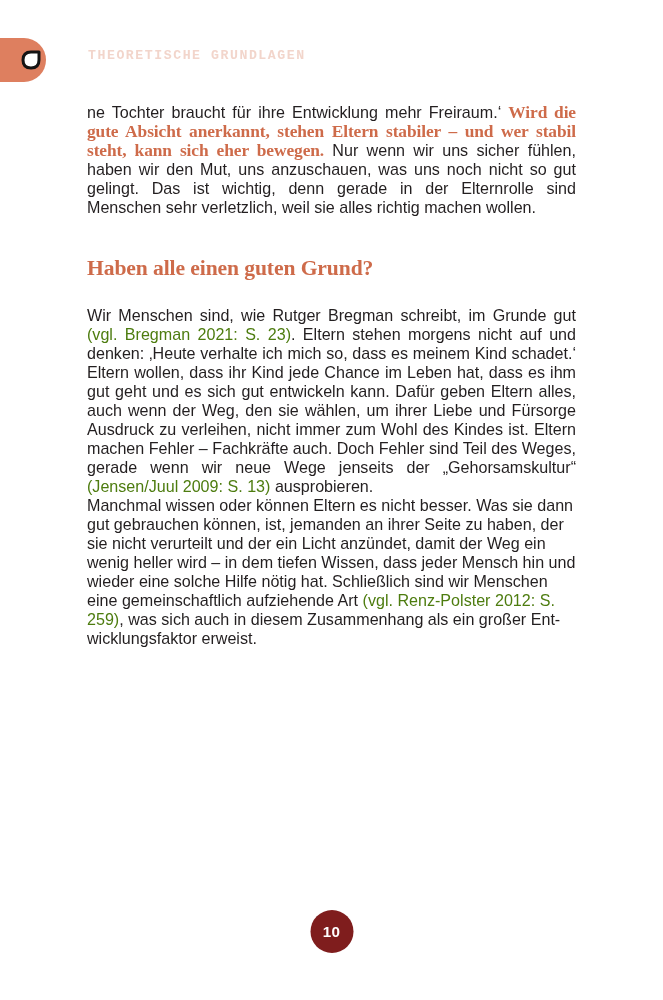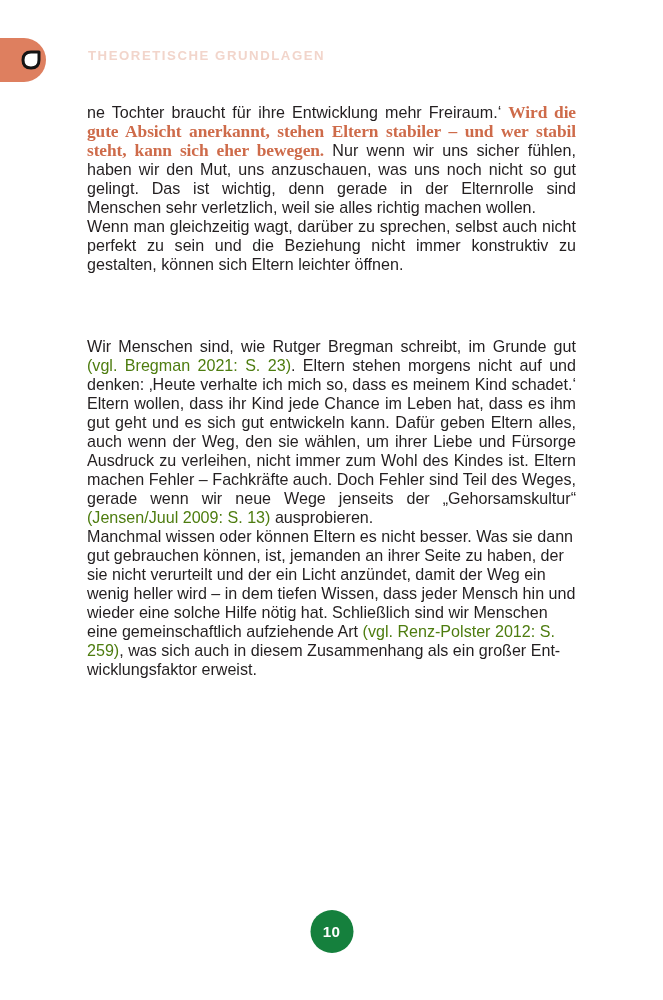--- a/index.html
+++ b/index.html
@@ -53,21 +53,21 @@
 
   .running-head {
     position: absolute;
     left: 88px;
     top: 10px;
     font-size: 13.2px;
     font-weight: bold;
     letter-spacing: 1.55px;
     color: #F2D5CB;
     white-space: nowrap;
-    font-family: Liberation Sans, sans-serif;
+    font-family: Liberation Mono, monospace;
   }
 
   
   .column {
     position: absolute;
     left: 87px;
     top: 103px;
     width: 489px;
   }
 
@@ -112,21 +112,21 @@
 
   
   .folio {
     position: absolute;
     left: 50%;
     transform: translateX(-50%);
     top: 910px;
     width: 43px;
     height: 43px;
     border-radius: 50%;
-    background: #15803d;
+    background: #7f1d1d;
     display: flex;
     align-items: center;
     justify-content: center;
   }
   .folio-num {
     color: #ffffff;
     font-size: 15.2px;
     font-weight: bold;
     font-family: "Liberation Sans", sans-serif;
     letter-spacing: 0.3px;
@@ -149,24 +149,24 @@
 
     <div class="running-head">THEORETISCHE GRUNDLAGEN</div>
   </div>
 
   <div class="column">
 
     <p class="body"><span>ne Tochter braucht für ihre Entwicklung mehr Freiraum.‘ </span><span class="hl">Wird die gute Absicht anerkannt, stehen Eltern stabiler – und wer stabil steht, kann sich eher bewegen.</span><span> Nur wenn wir uns sicher fühlen, haben wir den Mut, uns anzuschauen, was uns noch nicht so gut gelingt. Das ist wichtig, denn gerade in der Elternrolle sind Menschen sehr verletzlich, weil sie alles richtig machen wollen.</span></p>
 
     <div class="gap-para"></div>
 
-    <p class="body">Wenn man gleichzeitig wagt, darüber zu sprechen, selbst auch nicht perfekt zu sein und die Beziehung nicht immer konstruktiv zu gestalten, können sich Eltern leichter öffnen.</p>
 
     <div class="gap-before-heading"></div>
 
+    <h2 class="section">Haben alle einen guten Grund?</h2>
 
     <div class="gap-after-heading"></div>
 
     <p class="body"><span>Wir Menschen sind, wie Rutger Bregman schreibt, im Grunde gut </span><span class="cite">(vgl. Bregman 2021: S. 23)</span><span>. Eltern stehen morgens nicht auf und denken: ‚Heute verhalte ich mich so, dass es meinem Kind schadet.‘ Eltern wollen, dass ihr Kind jede Chance im Leben hat, dass es ihm gut geht und es sich gut entwickeln kann. Dafür geben Eltern alles, auch wenn der Weg, den sie wählen, um ihrer Liebe und Fürsorge Ausdruck zu verleihen, nicht immer zum Wohl des Kindes ist. Eltern machen Fehler – Fachkräfte auch. Doch Fehler sind Teil des Weges, gerade wenn wir neue Wege jenseits der „Gehorsamskultur“ </span><span class="cite">(Jensen/Juul 2009: S. 13)</span><span> ausprobieren.</span></p>
 
     <div class="gap-para"></div>
 
     <p class="body last-left"><span>Manchmal wissen oder können Eltern es nicht besser. Was sie dann gut gebrauchen können, ist, jemanden an ihrer Seite zu haben, der sie nicht verurteilt und der ein Licht anzündet, damit der Weg ein wenig heller wird – in dem tiefen Wissen, dass jeder Mensch hin und wieder eine solche Hilfe nötig hat. Schließlich sind wir Menschen eine gemeinschaftlich aufziehende Art </span><span class="cite">(vgl. Renz-Polster 2012: S. 259)</span><span>, was sich auch in diesem Zusammenhang als ein großer Ent-wicklungsfaktor erweist.</span></p>
 
   </div>

